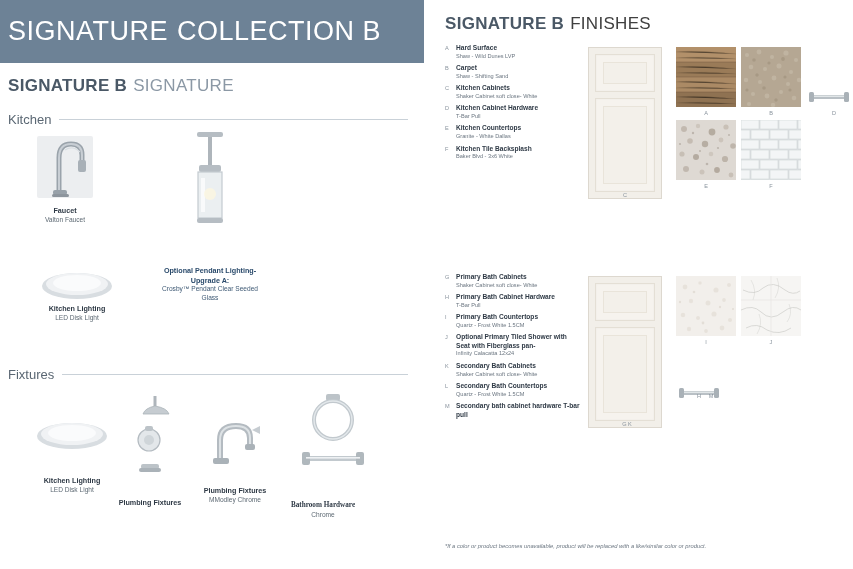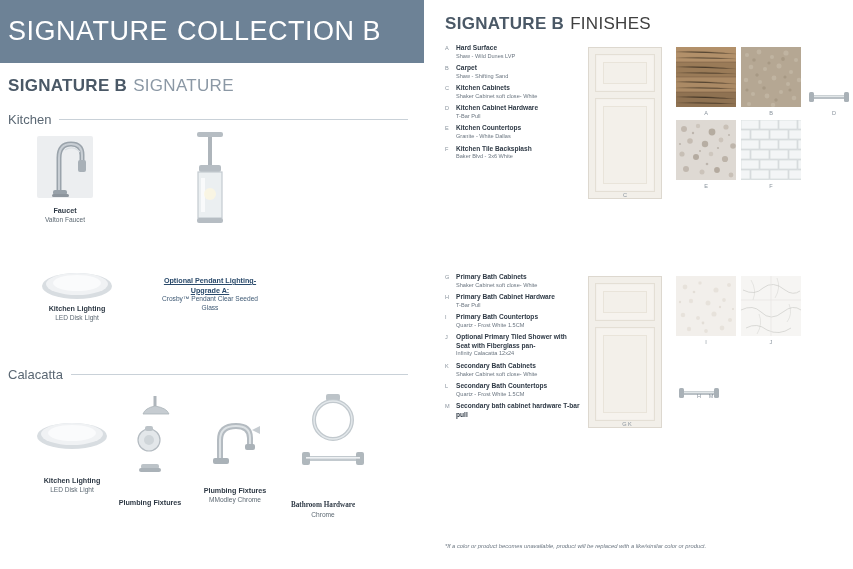--- a/index.html
+++ b/index.html
@@ -288,27 +288,27 @@
             <rect x="33" y="11" width="4" height="28" fill="#aeb5bb"></rect>
             <rect x="24" y="39" width="22" height="7" rx="2" fill="#b6bdc3"></rect>
             <rect x="23" y="46" width="24" height="46" fill="#e7ecef" opacity="0.85"></rect>
             <rect x="23" y="46" width="24" height="46" fill="none" stroke="#c3cad0" stroke-width="1.2"></rect>
             <rect x="26" y="52" width="4" height="34" fill="#ffffff" opacity="0.7"></rect>
             <rect x="22" y="92" width="26" height="5" rx="2" fill="#b6bdc3"></rect>
             <circle cx="35" cy="68" r="6" fill="#fdf6e0" opacity="0.8"></circle>
           </svg>
         </div>
       </div>
-      <div class="cap-blue" style="margin-top:32px;text-decoration:underline;">Optional Pendant Lighting- Upgrade A:</div>
+      <div class="cap-blue" style="margin-top:22px;">Optional Pendant Lighting- Upgrade A:</div>
       <div class="cap-blue-n">Crosby™ Pendant Clear Seeded Glass</div>
     </div>
 
 
     <div class="section-head" id="bath-head">
-      <span class="lbl">Calacatta</span>
+      <span class="lbl">Fixtures</span>
       <span class="rule"></span>
     </div>
 
     <div class="prod" style="left:12px; top:418px; width:120px;">
       <div class="img-box">
         <div class="disk-wrap">
           <svg viewBox="0 0 72 36" width="72" height="36">
             <ellipse cx="36" cy="18" rx="35" ry="13" fill="#d8dde1"></ellipse>
             <ellipse cx="36" cy="16" rx="31" ry="11" fill="#f0f2f4"></ellipse>
             <ellipse cx="36" cy="15" rx="24" ry="8" fill="#fafbfc"></ellipse>

